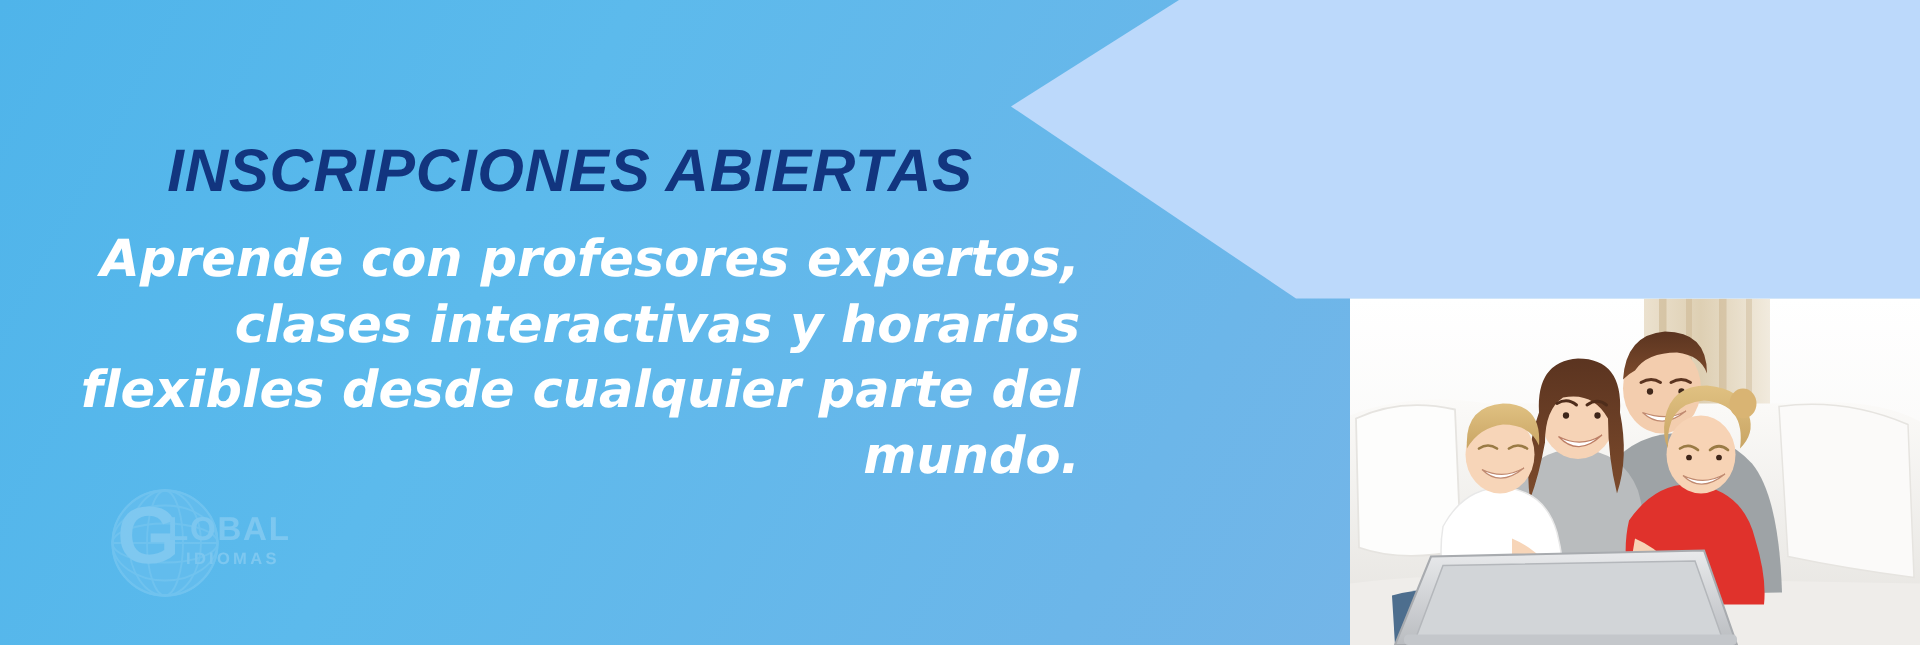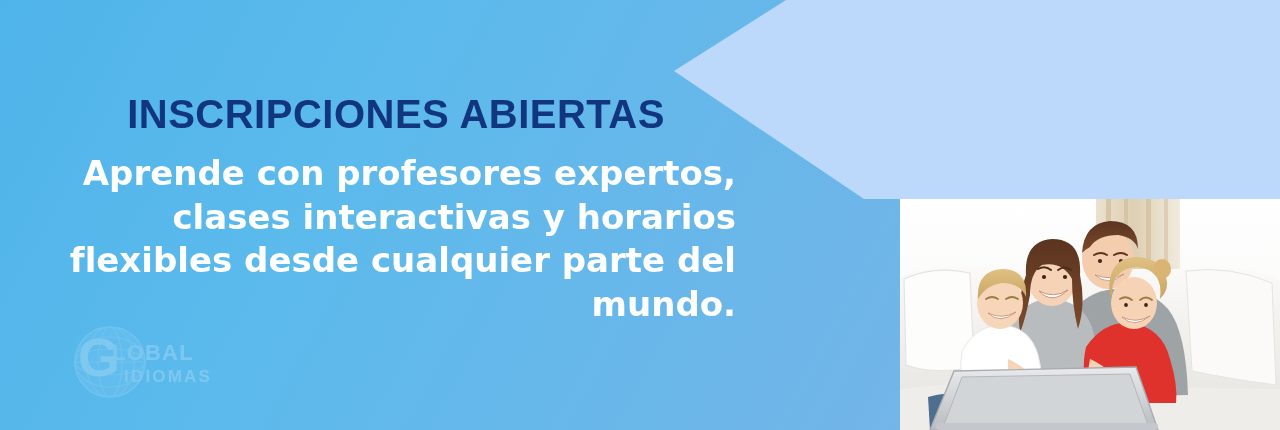--- a/index.html
+++ b/index.html
@@ -47,42 +47,43 @@
     width: 82px;
     color: #cfe9fa;
     font-weight: bold;
     letter-spacing: 1.2px;
     line-height: 1;
   }
   #logo-watermark .logo-word-global {
     font-size: 22px;
   }
   #logo-watermark .logo-word-idiomas {
-    font-size: 17px;
+    font-size: 11px;
     letter-spacing: 2.2px;
     margin-top: 4px;
     margin-left: 12px;
   }
   #logo-watermark .big-g {
     position: absolute;
     left: 16px;
     top: 12px;
     font-size: 54px;
     font-weight: bold;
     color: #d8edfc;
     line-height: 1;
   }
 
   
   #left-content {
     position: absolute;
-    left: 16px;
+    left: 0;
     top: 0;
     width: 760px;
     height: 386px;
+    font-style: italic;
   }
   #headline {
     position: absolute;
     left: 0;
     top: 92px;
     width: 760px;
     text-align: center;
     color: #12357f;
     font-size: 40px;
     font-weight: bold;

